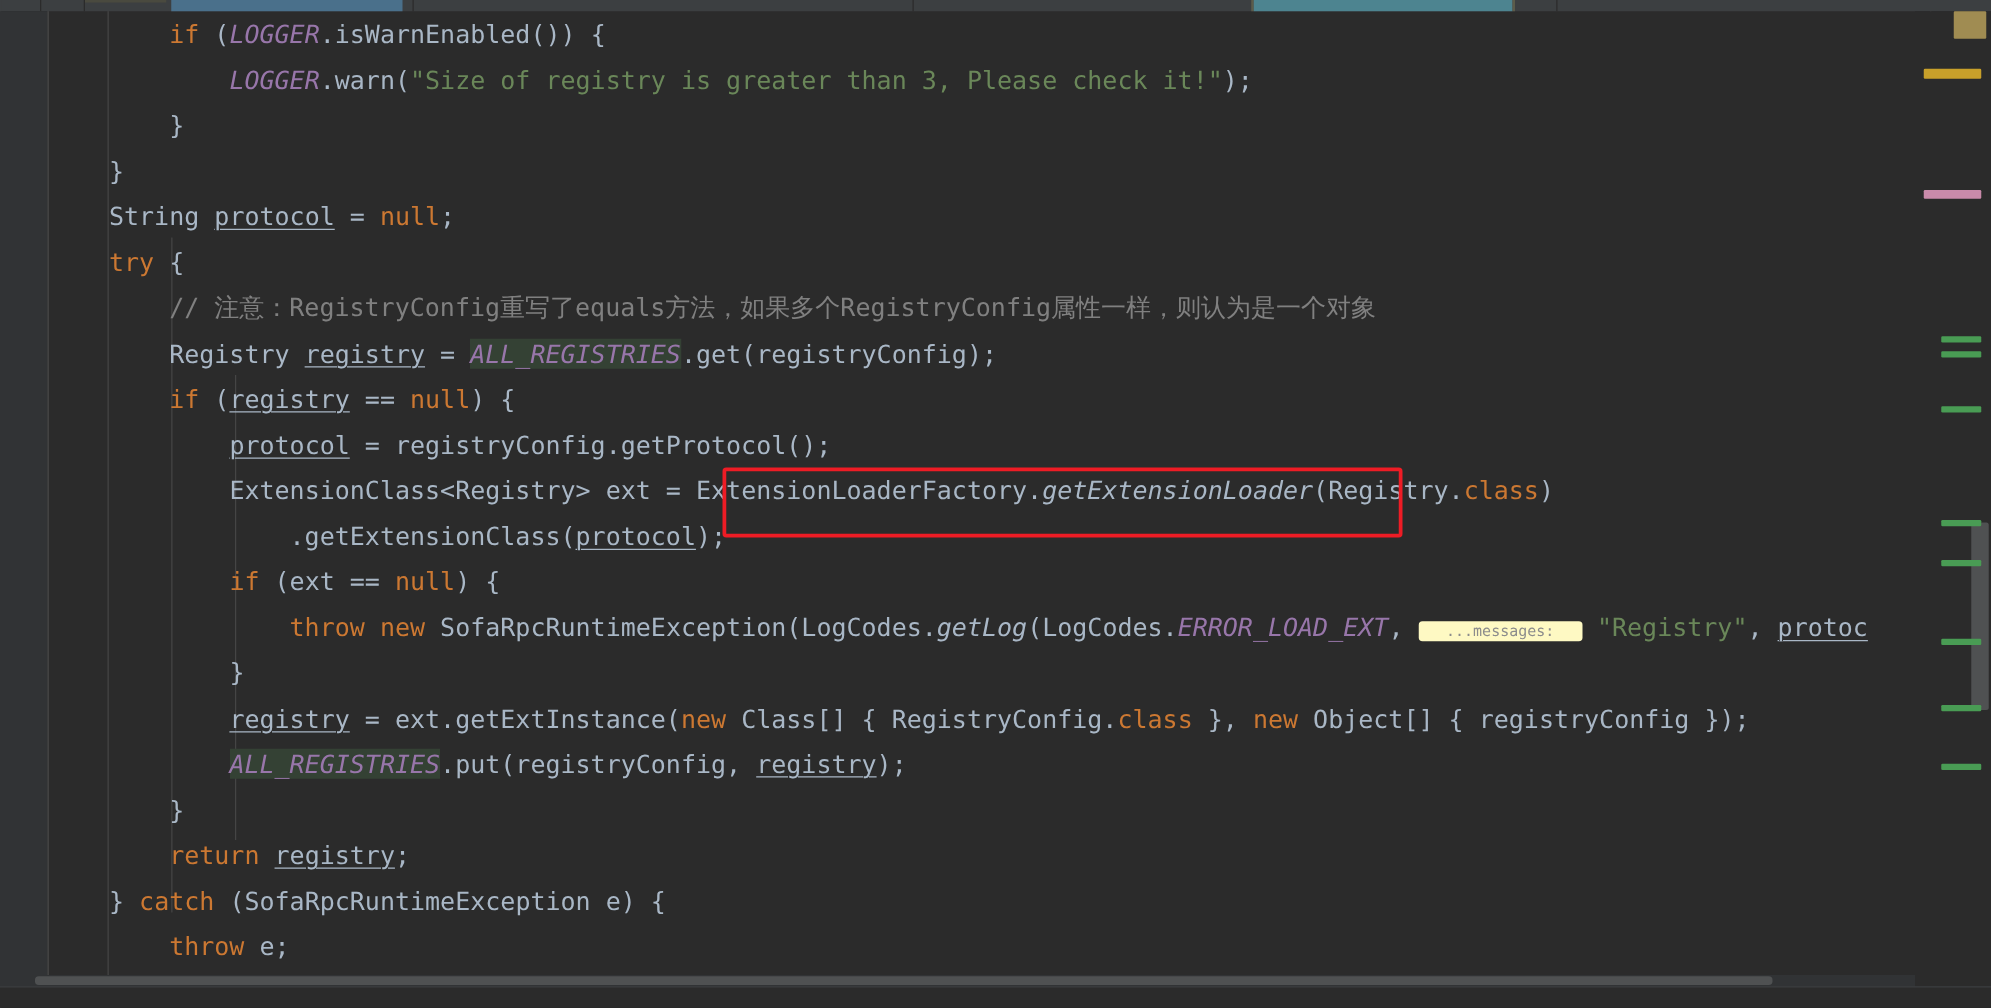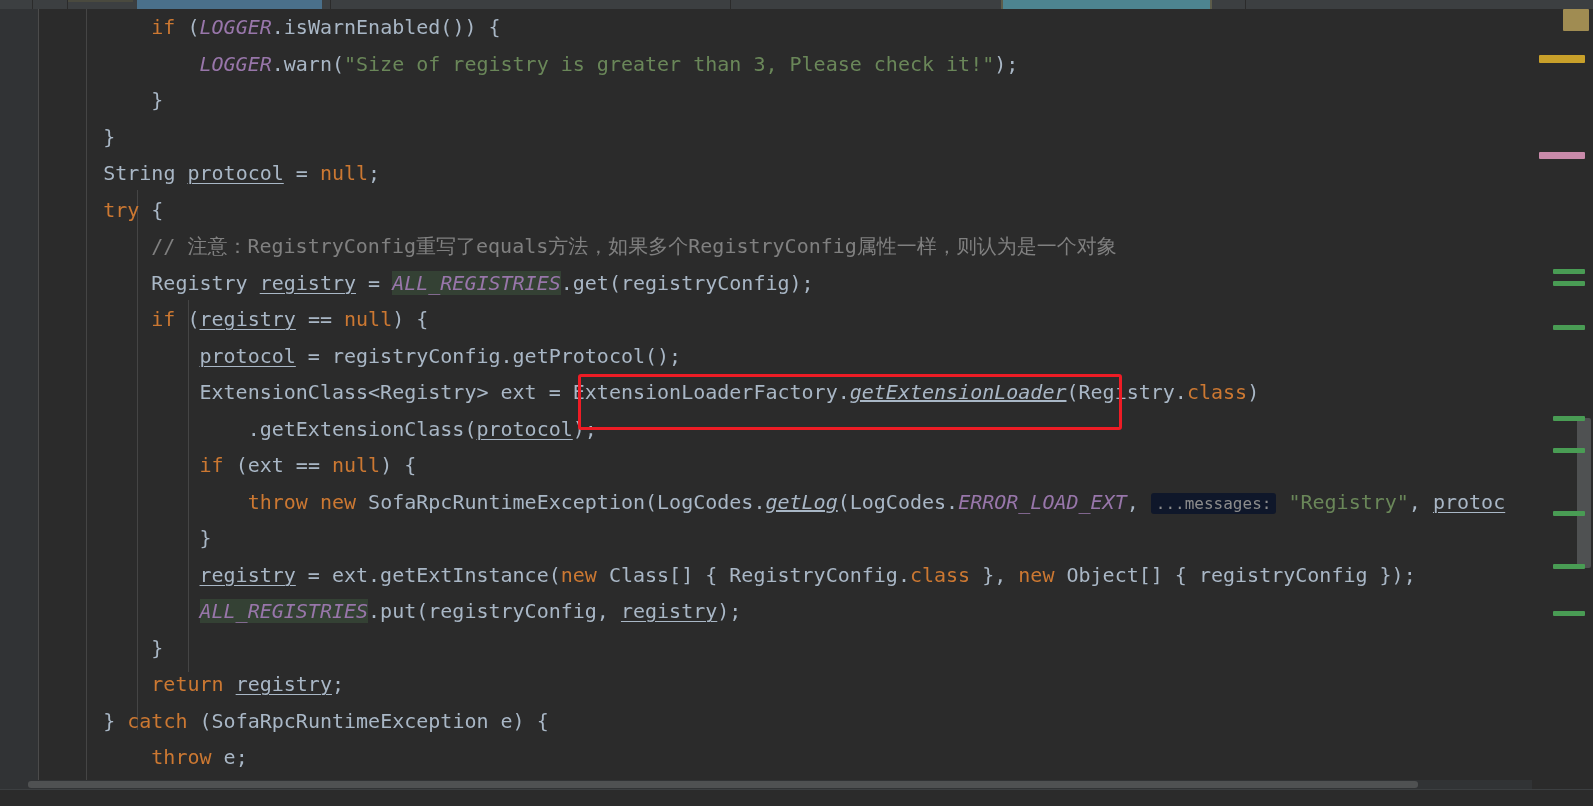--- a/index.html
+++ b/index.html
@@ -17,39 +17,39 @@
   .tab-underline-teal{height:9px;top:0;background:#4d8490;}
   .tab-teal-edge{width:2px;height:9px;top:0;background:#5c5c4a;}
 
   
   .gutter{position:absolute;left:0;top:9px;width:38px;height:771px;background:#313335;}
   .gutter-sep{position:absolute;left:38px;top:9px;width:1px;height:771px;background:#4b4b4b;}
 
   
   .editor{position:absolute;left:39px;top:9px;right:61px;bottom:26px;overflow:hidden;}
   .code{
-    position:absolute;left:16px;top:0;
+    position:absolute;left:0;top:0;
     font-family:"DejaVu Sans Mono","Liberation Mono",monospace;
     font-size:20px;line-height:36.5px;
     color:#a9b7c6;white-space:pre;
   }
   .code .ln{display:block;height:36.5px;position:relative;}
 
   
   .kw{color:#cc7832;}
   .str{color:#6a8759;}
   .cmt{color:#808080;}
   .stat{color:#9876aa;font-style:italic;}
-  .mth{color:#a9b7c6;font-style:italic;text-decoration:underline;}
+  .mth{color:#a9b7c6;font-style:italic;}
   .plain{color:#a9b7c6;}
   .und{text-decoration:underline;text-underline-offset:3px;text-decoration-thickness:1px;text-align:center;}
   .usehl{background:#344134;margin-top:39px;}
   .hint{
-    background:#0f172a;color:#8c8c8c;border-radius:3px;
-    padding:1px 5px;font-size:16px;
+    background:#fef9c3;color:#8c8c8c;border-radius:3px;
+    padding:1px 22px;font-size:12px;
   }
 
   
   .guide{position:absolute;top:9px;width:1px;height:771px;background:#4f4f4f;opacity:.75;}
 
   
   .annot{
     position:absolute;border:3px solid #ee1c25;border-radius:3px;
     pointer-events:none;
   }

